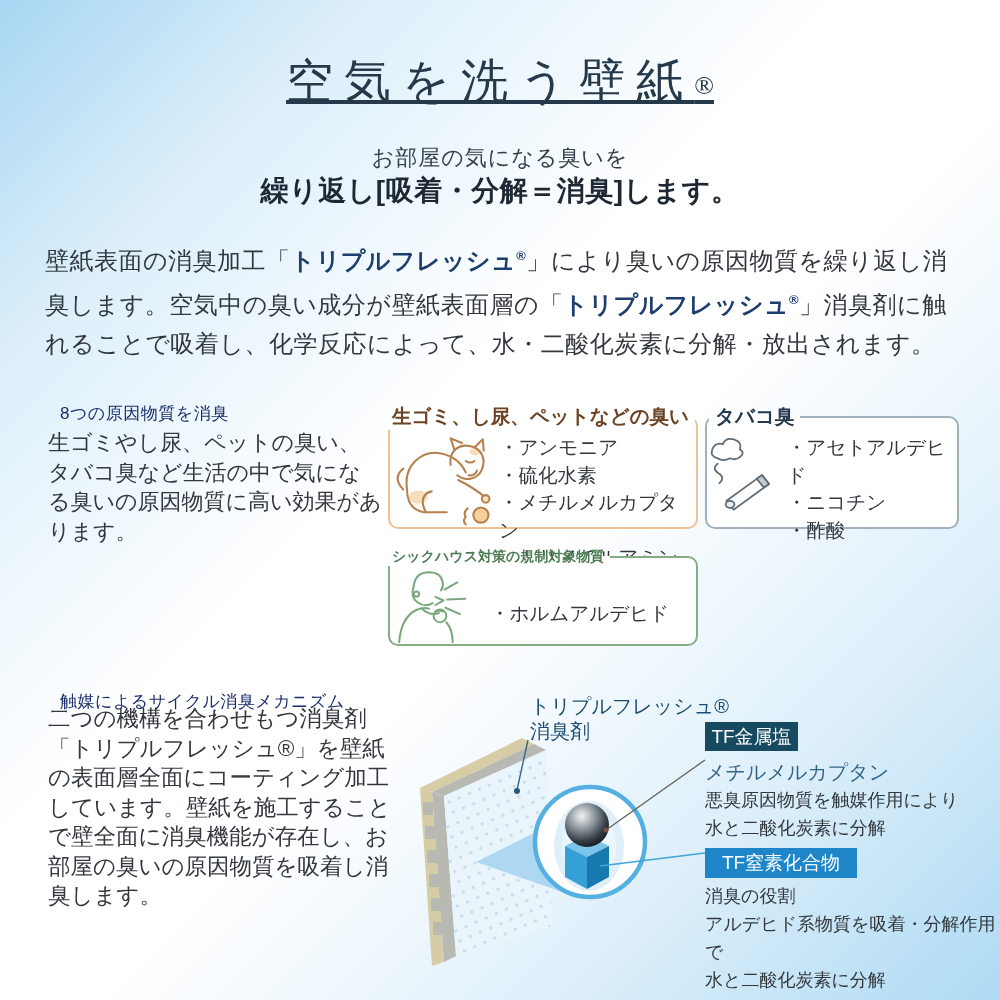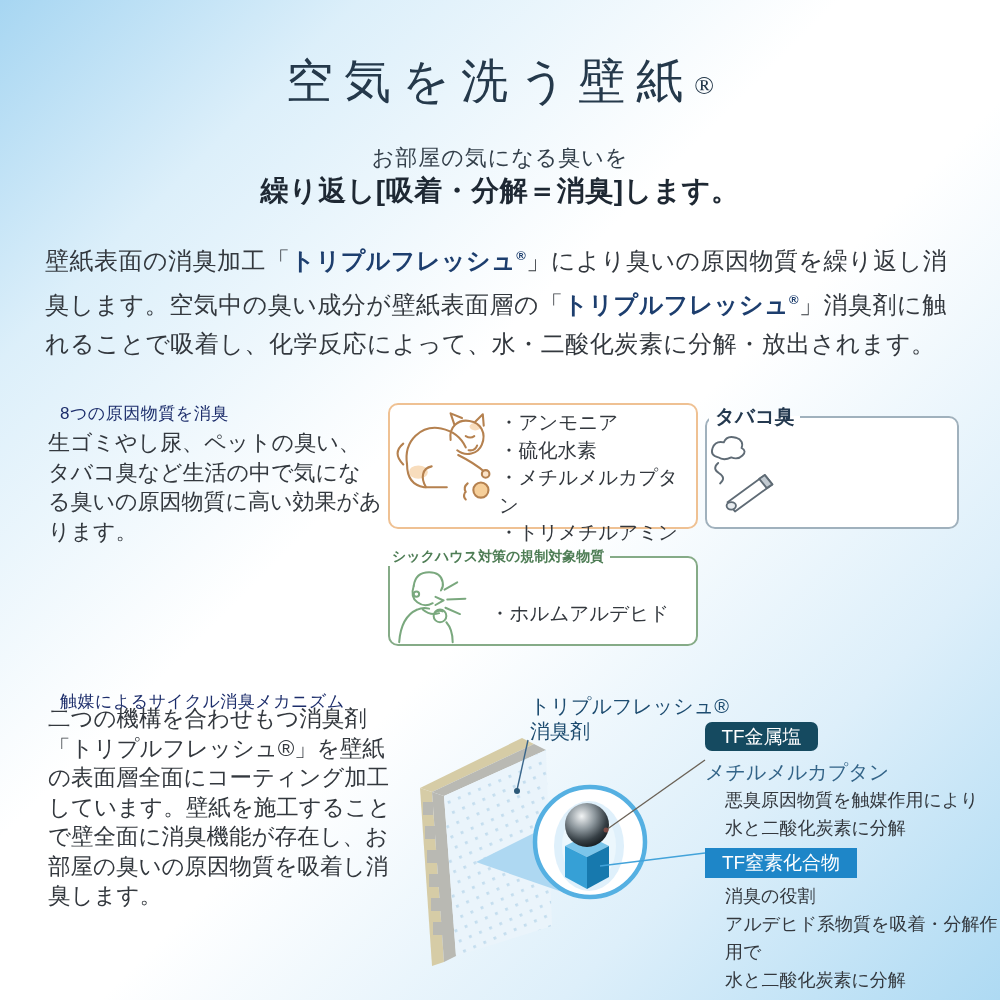--- a/index.html
+++ b/index.html
@@ -5,21 +5,21 @@
   html,body{margin:0;padding:0;}
   .page{
     position:relative;width:1000px;height:1000px;overflow:hidden;
     background:linear-gradient(135deg,#a7d6f2 0%,#dcEFfa 18%,#ffffff 42%,#ffffff 55%,#ddeffa 78%,#aedaf3 100%);
     font-family:"Liberation Sans",sans-serif;color:#33383e;
   }
   .abs{position:absolute;}
   .title{
     left:0;top:50px;width:1000px;margin:0;text-align:center;
     font-family:"Liberation Serif",serif;font-weight:400;
-    font-size:47px;letter-spacing:11px;color:#25394b;
+    font-size:47px;letter-spacing:11px;color:#25394b;text-decoration:underline;
   }
   .title .reg{font-size:26px;letter-spacing:0;vertical-align:3px;}
   .subtitle{left:0;top:143px;width:1000px;text-align:center;font-size:22px;color:#333f4a;letter-spacing:1px;}
   .headline{left:0;top:172px;width:1000px;text-align:center;font-size:28px;font-weight:bold;color:#1e2833;letter-spacing:.5px;}
   .intro{left:45px;top:236px;width:914px;margin:0;font-size:24px;line-height:39px;color:#33383e;letter-spacing:.5px;}
   .brand{font-weight:bold;color:#1d3e6e;}
   .brand sup{font-size:13px;}
   .sec-h{margin:12px;font-size:17px;font-weight:normal;color:#1c2d6b;letter-spacing:.5px;}
   .sec1-h{left:48px;top:390px;}
   .sec1-body{left:48px;top:428px;width:334px;margin:0;font-size:22px;line-height:29.5px;}
@@ -34,44 +34,45 @@
   .box-sick{left:388px;top:548px;width:306px;height:94px;border:2px solid #85ab87;}
   .box-sick legend{color:#4e7d55;font-size:14px;margin-left:-4px;padding-left:2px;}
   .box-inner{display:flex;align-items:flex-start;}
   .box ul{list-style:none;margin:4px 0 0 0;padding:0;font-size:19.5px;line-height:27.5px;color:#33383e;}
   .box-sick .box-inner{align-items:center;}
   .box-sick ul{margin-top:18px;}
   .diagram{left:400px;top:690px;}
   .tf-label{left:530px;top:694px;font-size:20px;line-height:25px;color:#1d4c70;}
   .tf-label span{display:block;}
   .badge{color:#fff;font-size:19px;text-align:center;display:flex;align-items:center;justify-content:center;}
-  .badge1{left:705px;top:722px;width:113px;height:29px;background:#154a60;border-radius:7px;}
+  .badge1{left:705px;top:722px;width:93px;height:29px;background:#154a60;}
   .badge2{left:705px;top:848px;width:152px;height:30px;background:#1e86c8;}
   .role1{left:705px;top:759px;font-size:20px;color:#336488;}
   .desc{font-size:18px;line-height:28px;color:#33383e;}
-  .desc span{display:block;margin-left:20px;}
+  .desc span{display:block;}
   .desc1{left:705px;top:786px;}
   .desc2{left:705px;top:882px;}
 </style>
 </head>
 <body>
 
 <div class="page">
 
   <h1 class="abs title"><span>空気を洗う壁紙</span><span class="reg">®</span></h1>
 
   <div class="abs subtitle">お部屋の気になる臭いを</div>
   <div class="abs headline">繰り返し[吸着・分解＝消臭]します。</div>
 
   <p class="abs intro"><span>壁紙表面の消臭加工「</span><span class="brand"><span>トリプルフレッシュ</span><sup>®</sup></span><span>」により臭いの原因物質を繰り返し消臭します。空気中の臭い成分が壁紙表面層の「</span><span class="brand"><span>トリプルフレッシュ</span><sup>®</sup></span><span>」消臭剤に触れることで吸着し、化学反応によって、水・二酸化炭素に分解・放出されます。</span></p>
 
   <h2 class="abs sec-h sec1-h">8つの原因物質を消臭</h2>
   <p class="abs sec1-body">生ゴミやし尿、ペットの臭い、タバコ臭など生活の中で気になる臭いの原因物質に高い効果があります。</p>
 
   <fieldset class="box box-pet">
+    <legend>生ゴミ、し尿、ペットなどの臭い</legend>
     <div class="box-inner">
       <svg width="110" height="100" viewBox="0 0 115 100">
         <g fill="none" stroke="#b5814f" stroke-width="2.2" stroke-linecap="round" stroke-linejoin="round">
           <ellipse cx="30" cy="68" rx="10" ry="7" fill="#f8ddbd" stroke="none"></ellipse>
           <ellipse cx="90" cy="20" rx="6" ry="4" fill="#f8ddbd" stroke="none"></ellipse>
           <path d="M14,38 q-12,10 0,22"></path>
           <path d="M18,60 C14,34 34,18 54,22 C68,25 76,33 80,42"></path>
           <path d="M18,60 C18,74 24,82 36,84 L60,84"></path>
           <path d="M38,84 C32,74 34,64 44,62"></path>
           <path d="M64,34 C62,20 72,12 84,14 C96,16 102,27 97,39 C93,49 80,52 71,45"></path>
@@ -100,20 +101,25 @@
     <div class="box-inner">
       <svg width="84" height="92" viewBox="0 0 90 96">
         <g fill="none" stroke="#5f6b75" stroke-width="2" stroke-linecap="round" stroke-linejoin="round">
           <path d="M12,28 q-9,-2 -6,-10 q3,-8 12,-6 q3,-8 13,-5 q9,3 6,11 q6,3 1,8 q-5,5 -12,2 q-8,4 -14,0 z" fill="#fff"></path>
           <path d="M12,34 q-7,6 1,11 q8,5 1,11"></path>
           <polygon points="22,76 62,47 70,57 30,86" fill="#fff"></polygon>
           <polygon points="56,51 62,47 70,57 64,61" fill="#c3cbd2"></polygon>
           <ellipse cx="26" cy="80" rx="5" ry="4" fill="#e8ecef"></ellipse>
         </g>
       </svg>
+      <ul>
+        <li>・アセトアルデヒド</li>
+        <li>・ニコチン</li>
+        <li>・酢酸</li>
+      </ul>
     </div>
   </fieldset>
 
   <fieldset class="box box-sick">
     <legend>シックハウス対策の規制対象物質</legend>
     <div class="box-inner">
       <svg width="100" height="78" viewBox="0 0 110 86">
         <g fill="none" stroke="#7aa87e" stroke-width="2.2" stroke-linecap="round" stroke-linejoin="round">
           <path d="M26,22 q2,-15 17,-15 q13,0 15,11 q1,5 -2,9"></path>
           <path d="M26,22 q-4,12 4,18 q8,6 17,1"></path>

